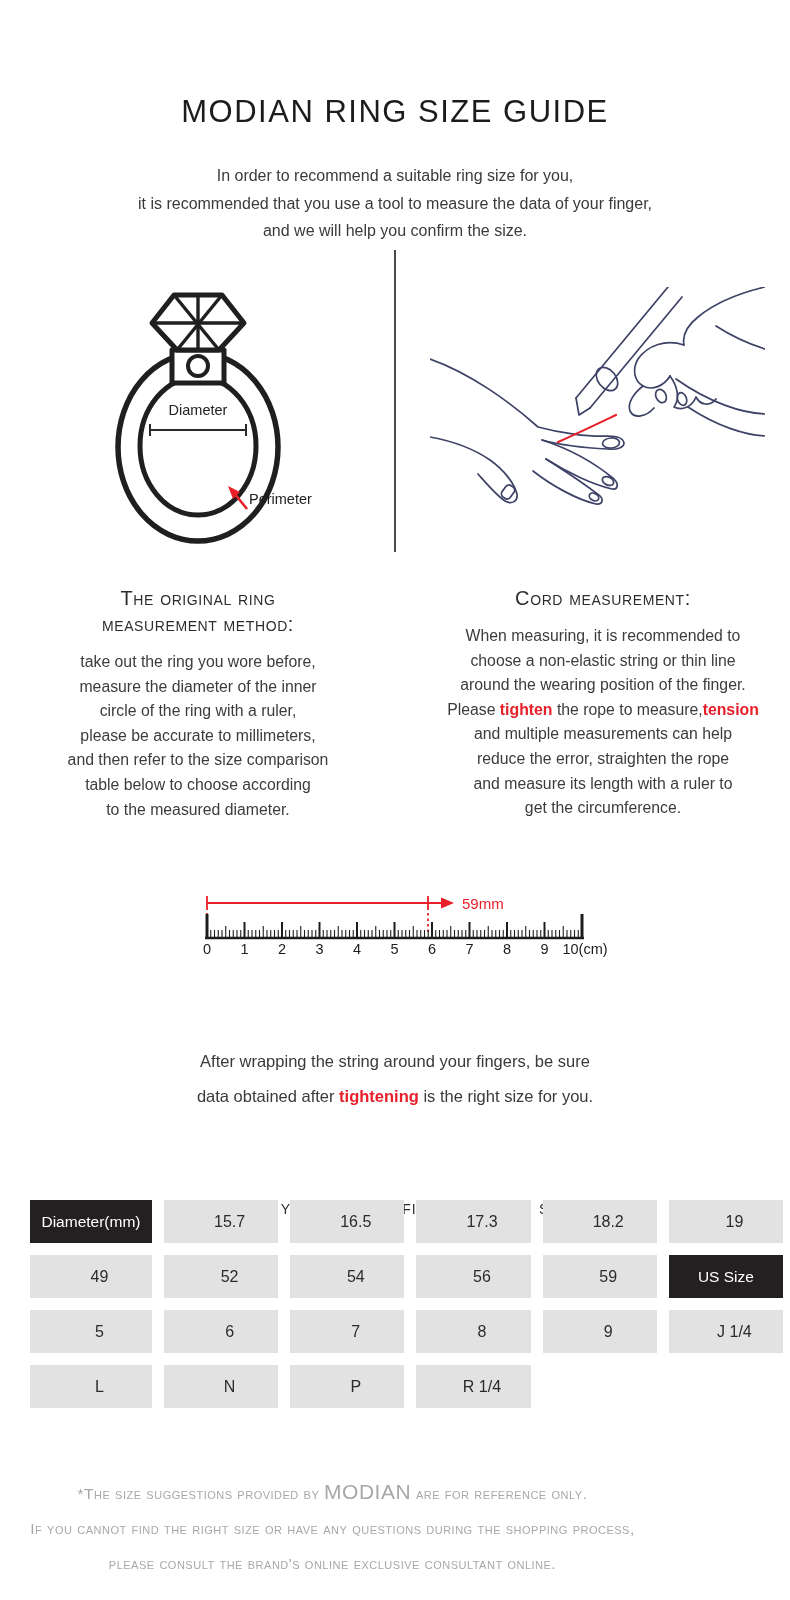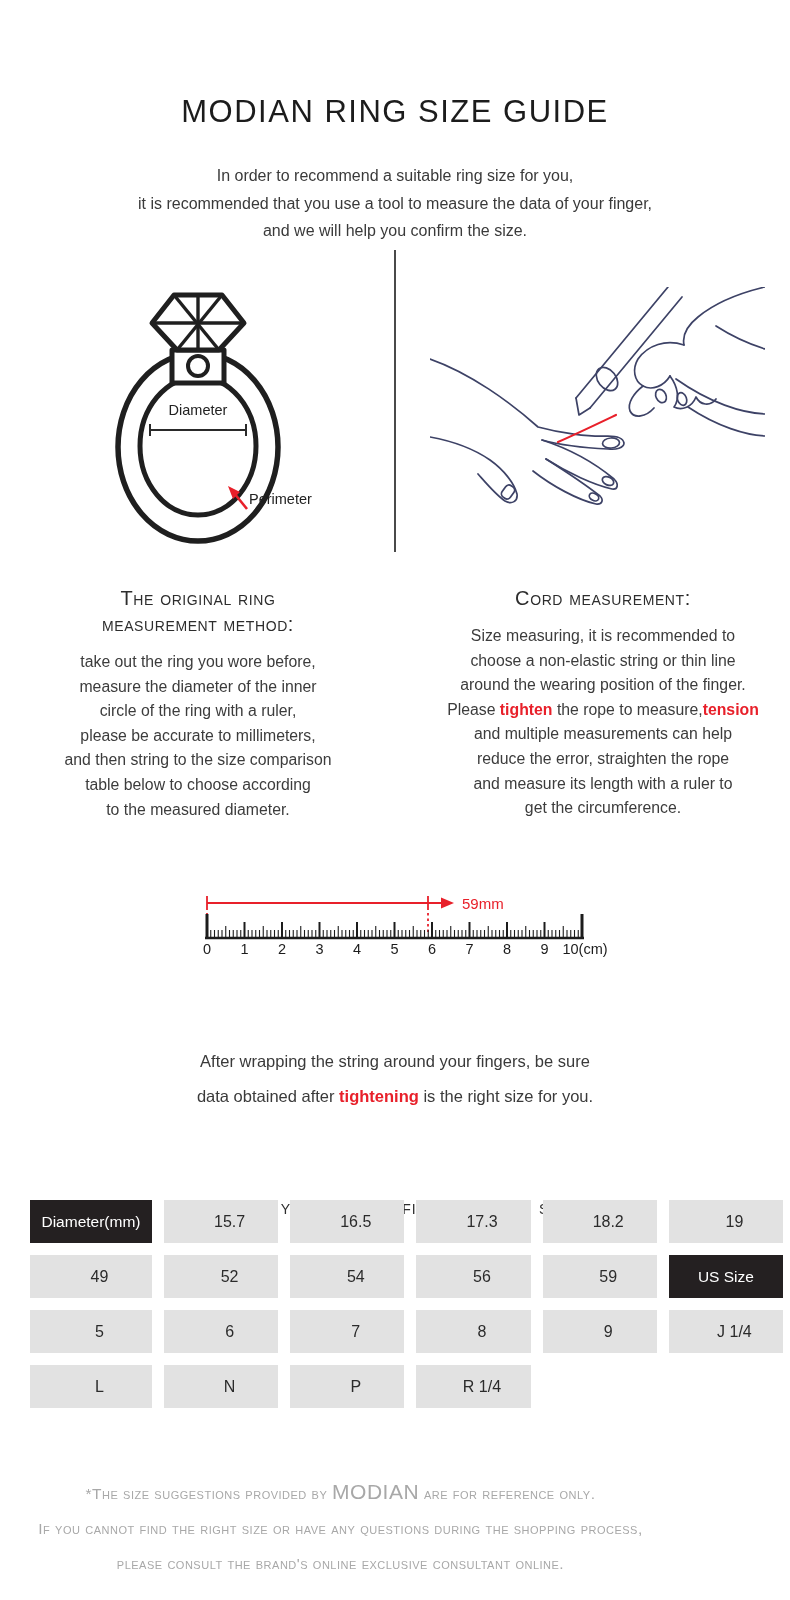--- a/index.html
+++ b/index.html
@@ -26,21 +26,21 @@
   .match-heading{left:0;top:1152px;width:790px;font-size:20px;font-weight:500;
                  letter-spacing:.8px;color:#2d2d2d;}
 
   .size-table{left:30px;top:1200px;width:753px;display:grid;
               grid-template-columns:122px repeat(5,1fr);gap:12px;}
   .size-table .hcell{background:#242021;color:#ffffff;height:43px;display:flex;
               align-items:center;justify-content:center;font-size:15.5px;}
   .size-table .dcell{background:#e2e2e2;color:#2b2b2b;height:43px;display:flex;
               align-items:center;justify-content:center;font-size:16px;font-weight:500;padding-left:17px;}
 
-  .footer{left:8px;top:1430px;width:665px;color:#a8a8a8;font-size:15.5px;
+  .footer{left:0;top:1430px;width:665px;color:#a8a8a8;font-size:15.5px;
           letter-spacing:.5px;line-height:35px;}
   .footer .brand{font-size:21px;}
 
   svg text{font-family:"Liberation Sans",sans-serif;}
 </style>
 </head>
 <body>
 
 <div class="page">
 
@@ -115,32 +115,32 @@
   <div class="abs method-col" style="left:22px;top:585px;">
     <div class="col-heading sc">
       <div>The original ring</div>
       <div>measurement method:</div>
     </div>
     <div class="method-body">
       <div>take out the ring you wore before,</div>
       <div>measure the diameter of the inner</div>
       <div>circle of the ring with a ruler,</div>
       <div>please be accurate to millimeters,</div>
-      <div>and then string to the size comparison</div>
+      <div>and then refer to the size comparison</div>
       <div>table below to choose according</div>
       <div>to the measured diameter.</div>
     </div>
   </div>
 
   <div class="abs method-col" style="left:420px;top:585px;width:366px;">
     <div class="col-heading sc">
       <div>Cord measurement:</div>
     </div>
     <div class="method-body">
-      <div>Size measuring, it is recommended to</div>
+      <div>When measuring, it is recommended to</div>
       <div>choose a non-elastic string or thin line</div>
       <div>around the wearing position of the finger.</div>
       <div><span>Please </span><span class="red">tighten</span><span> the rope to measure,</span><span class="red">tension</span></div>
       <div>and multiple measurements can help</div>
       <div>reduce the error, straighten the rope</div>
       <div>and measure its length with a ruler to</div>
       <div>get the circumference.</div>
     </div>
   </div>
 

